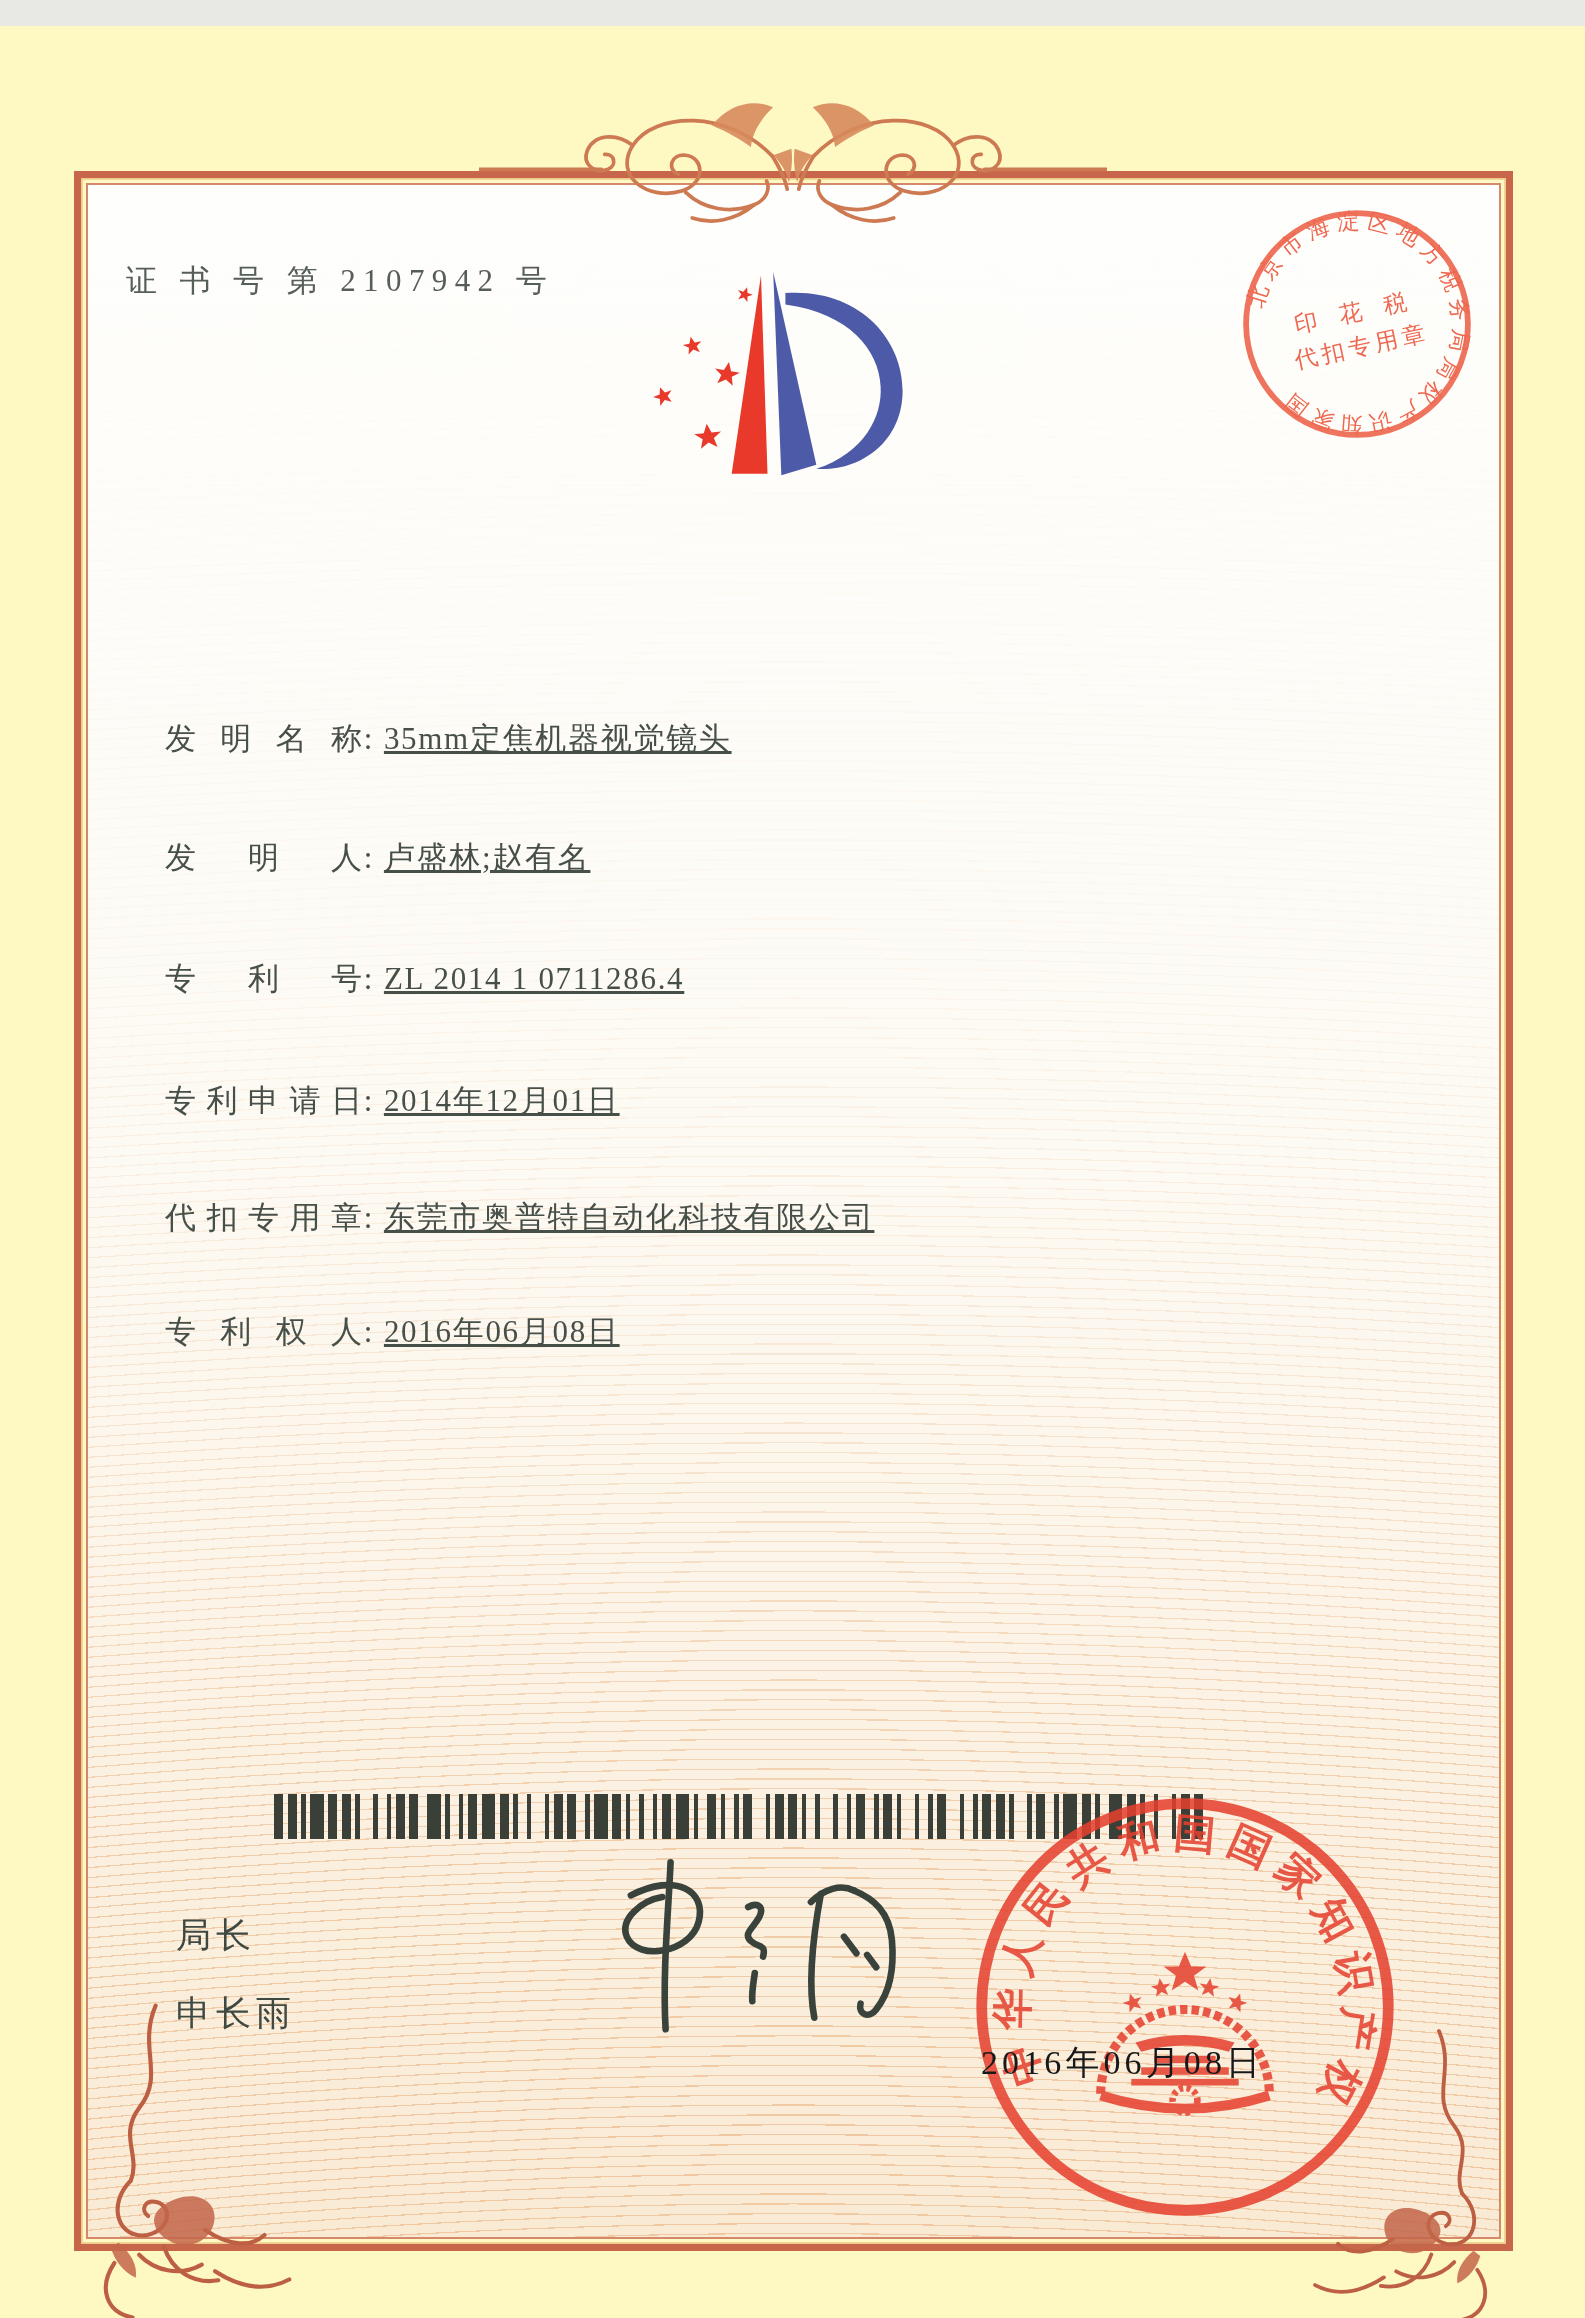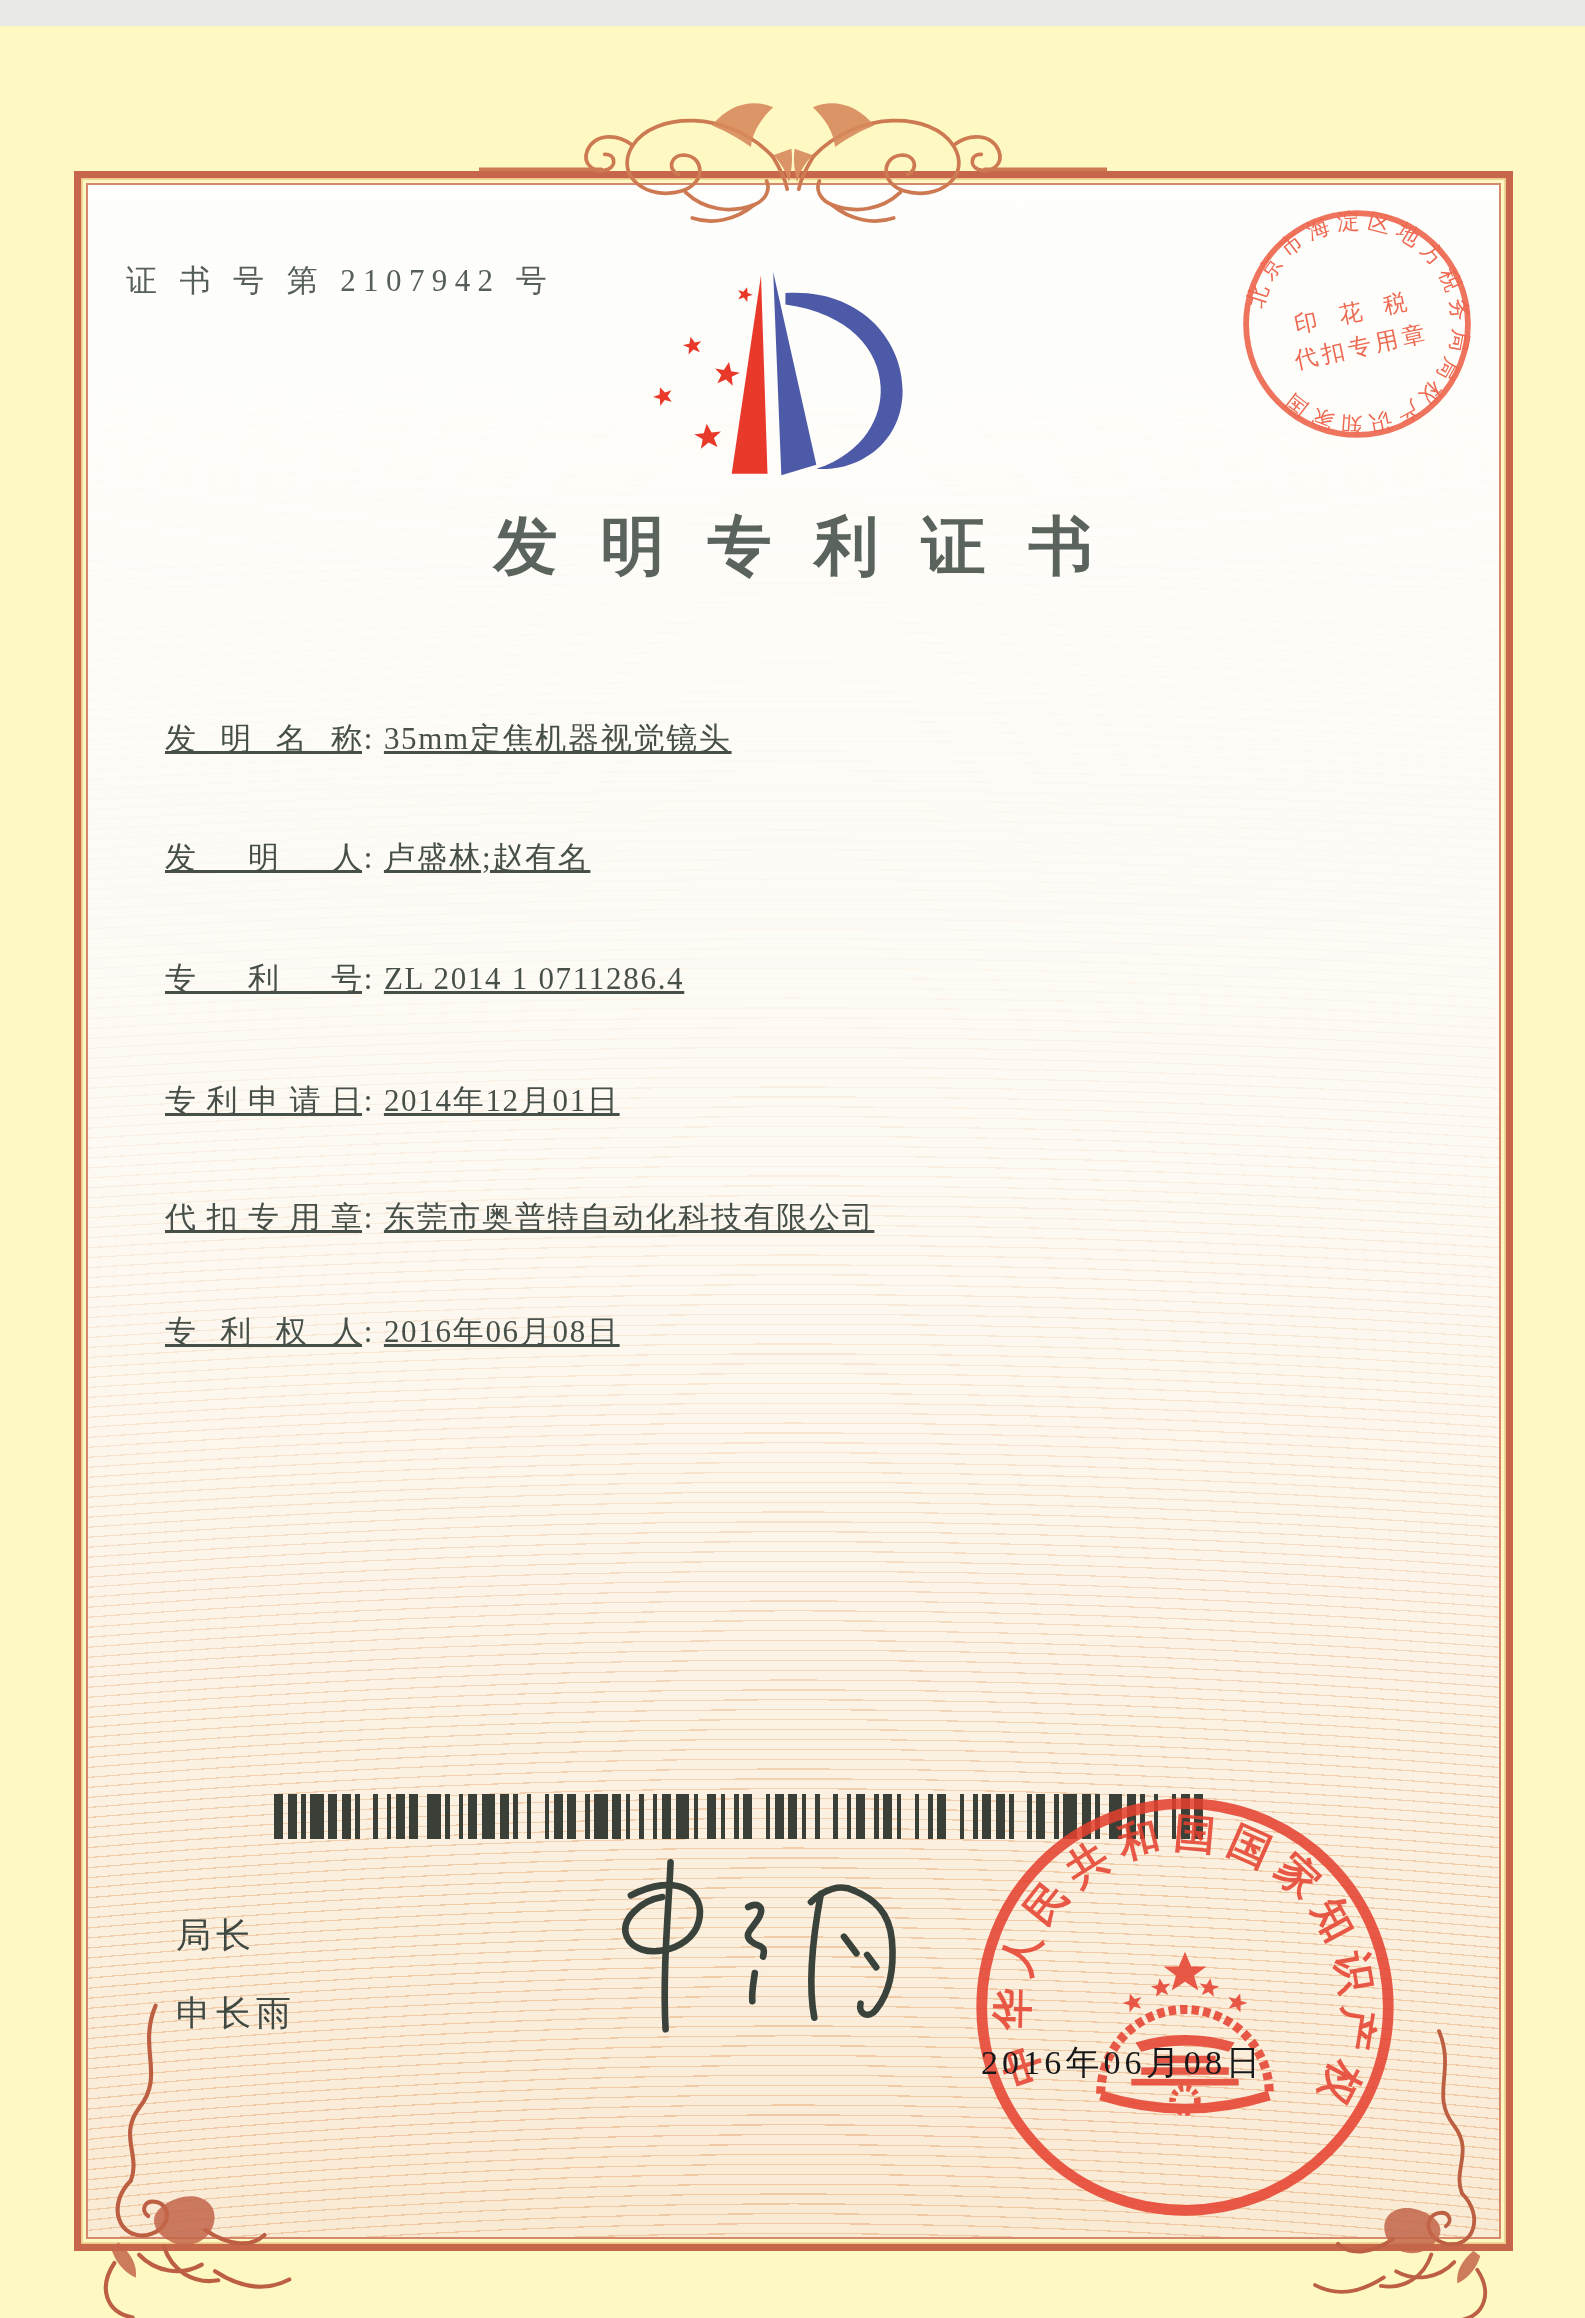--- a/index.html
+++ b/index.html
@@ -15,21 +15,21 @@
       rgba(233,178,128,.60) 0 2.5px, rgba(255,253,249,0) 2.5px 20.7px);
     -webkit-mask-image:linear-gradient(to bottom,rgba(0,0,0,0) 0%,rgba(0,0,0,.10) 38%,
       rgba(0,0,0,.45) 62%,rgba(0,0,0,.95) 82%,#000 100%);
     mask-image:linear-gradient(to bottom,rgba(0,0,0,0) 0%,rgba(0,0,0,.10) 38%,
       rgba(0,0,0,.45) 62%,rgba(0,0,0,.95) 82%,#000 100%);}
   .certno{position:absolute;left:126px;top:234px;font-size:31px;letter-spacing:7.4px;color:#565e58;}
   .title{position:absolute;left:0;top:477px;width:100%;text-align:center;font-size:64px;
          font-weight:600;color:#5a645d;letter-spacing:43px;padding-left:43px;box-sizing:border-box;}
   .fields{position:absolute;left:165px;top:0;width:1239px;}
   .frow{position:absolute;left:0;font-size:31px;color:#474f49;white-space:nowrap;}
-  .flabel{display:inline-block;width:197px;text-align:justify;text-align-last:justify;text-decoration:underline;}
+  .flabel{display:inline-block;width:197px;text-align:justify;text-align-last:justify;}
   .fcolon{display:inline-block;margin:0 11.6px 0 1.7px;}
   .fvalue{letter-spacing:1.7px;text-decoration:underline;}
   .bodytext{position:absolute;left:165px;top:1365px;width:1315px;font-size:28px;color:#434c45;
             line-height:53px;text-align:justify;letter-spacing:0.8px;}
   .bodytext p{margin:0;text-indent:58px;}
   .barcode{position:absolute;left:274px;top:1768px;width:929px;height:45px;}
   .barcode{display:flex;align-items:stretch;}
   .barcode i{display:block;height:100%;}
   .barcode i.bar{background:#3a3f38;}
   .officer{position:absolute;left:176px;font-size:35px;color:#3f4841;letter-spacing:5px;}
@@ -143,21 +143,20 @@
     <path fill="#4d5aa8" d="M 202,30 C 292,24 346,86 346,150 C 346,214 292,250 240,246 C 300,226 321,181 319,145 C 317,100 281,55 202,44 Z"></path>
     <g fill="#e8392b">
       <use href="#star" transform="translate(152,32) scale(0.95) rotate(18)"></use>
       <use href="#star" transform="translate(88,95) scale(1.15) rotate(-12)"></use>
       <use href="#star" transform="translate(130,130) scale(1.55) rotate(10)"></use>
       <use href="#star" transform="translate(52,157) scale(1.2) rotate(-20)"></use>
       <use href="#star" transform="translate(107,207) scale(1.65) rotate(-6)"></use>
     </g>
   </svg>
 
-  <div class="title">发明专利证书</div>
 
   <div class="fields">
     <div class="frow" style="top:692px">
       <span class="flabel">发明名称</span><span class="fcolon">:</span><span class="fvalue">35mm定焦机器视觉镜头</span>
     </div>
     <div class="frow" style="top:811px">
       <span class="flabel">发明人</span><span class="fcolon">:</span><span class="fvalue">卢盛林;赵有名</span>
     </div>
     <div class="frow" style="top:932px">
       <span class="flabel">专利号</span><span class="fcolon">:</span><span class="fvalue">ZL 2014 1 0711286.4</span>

